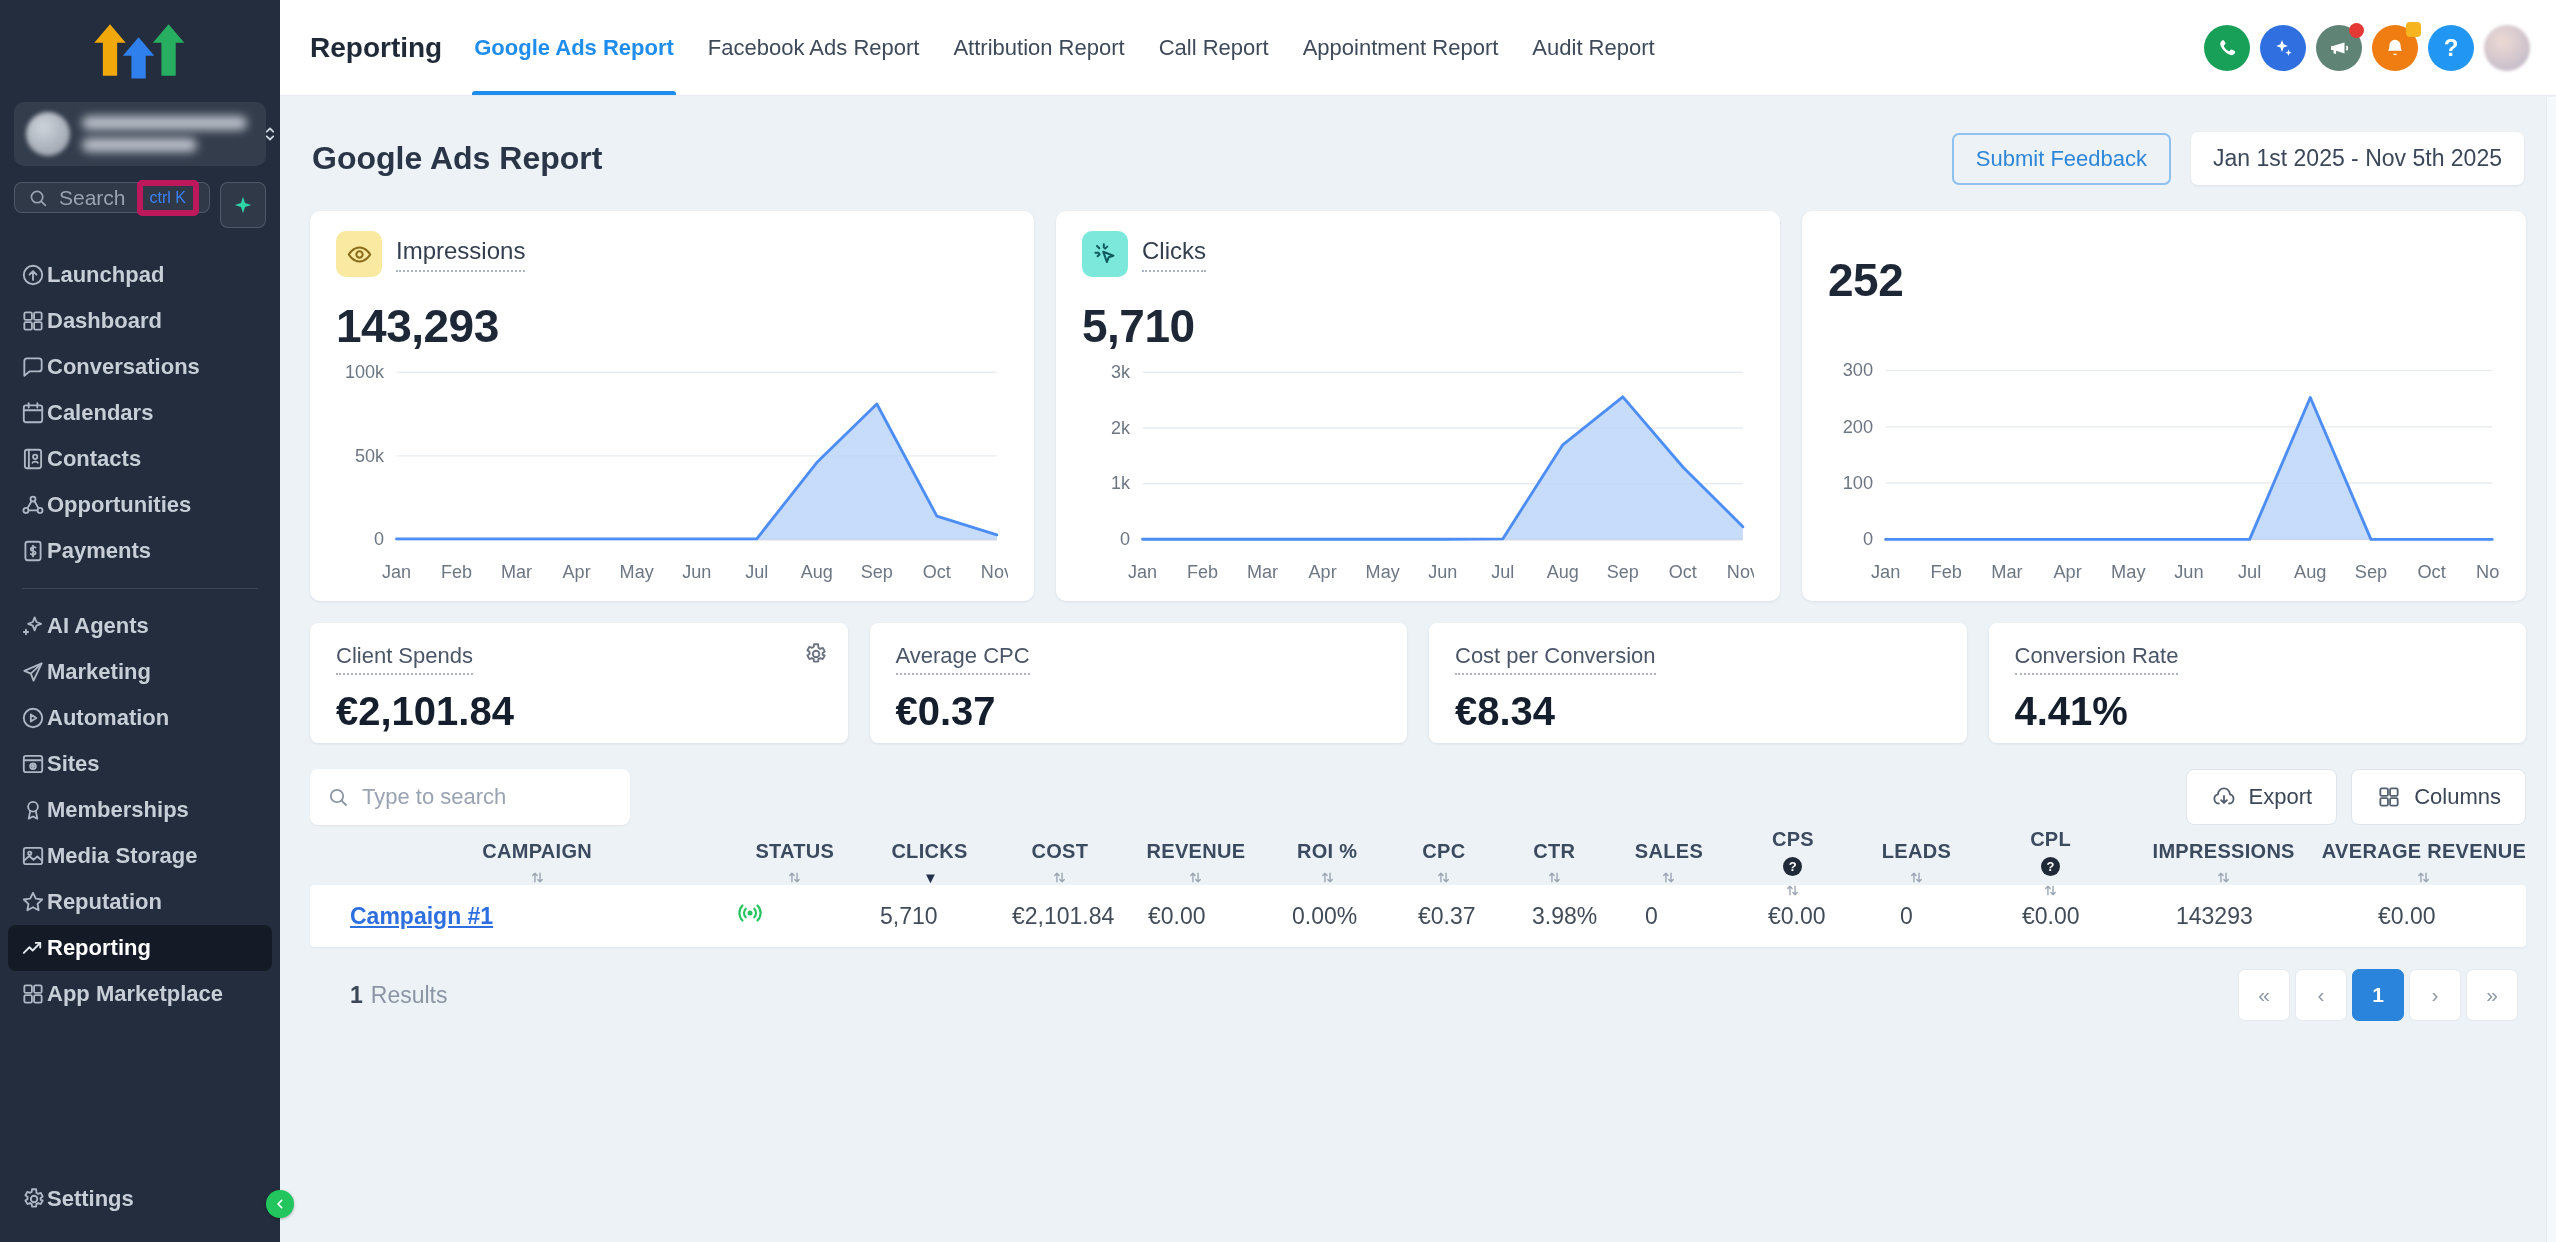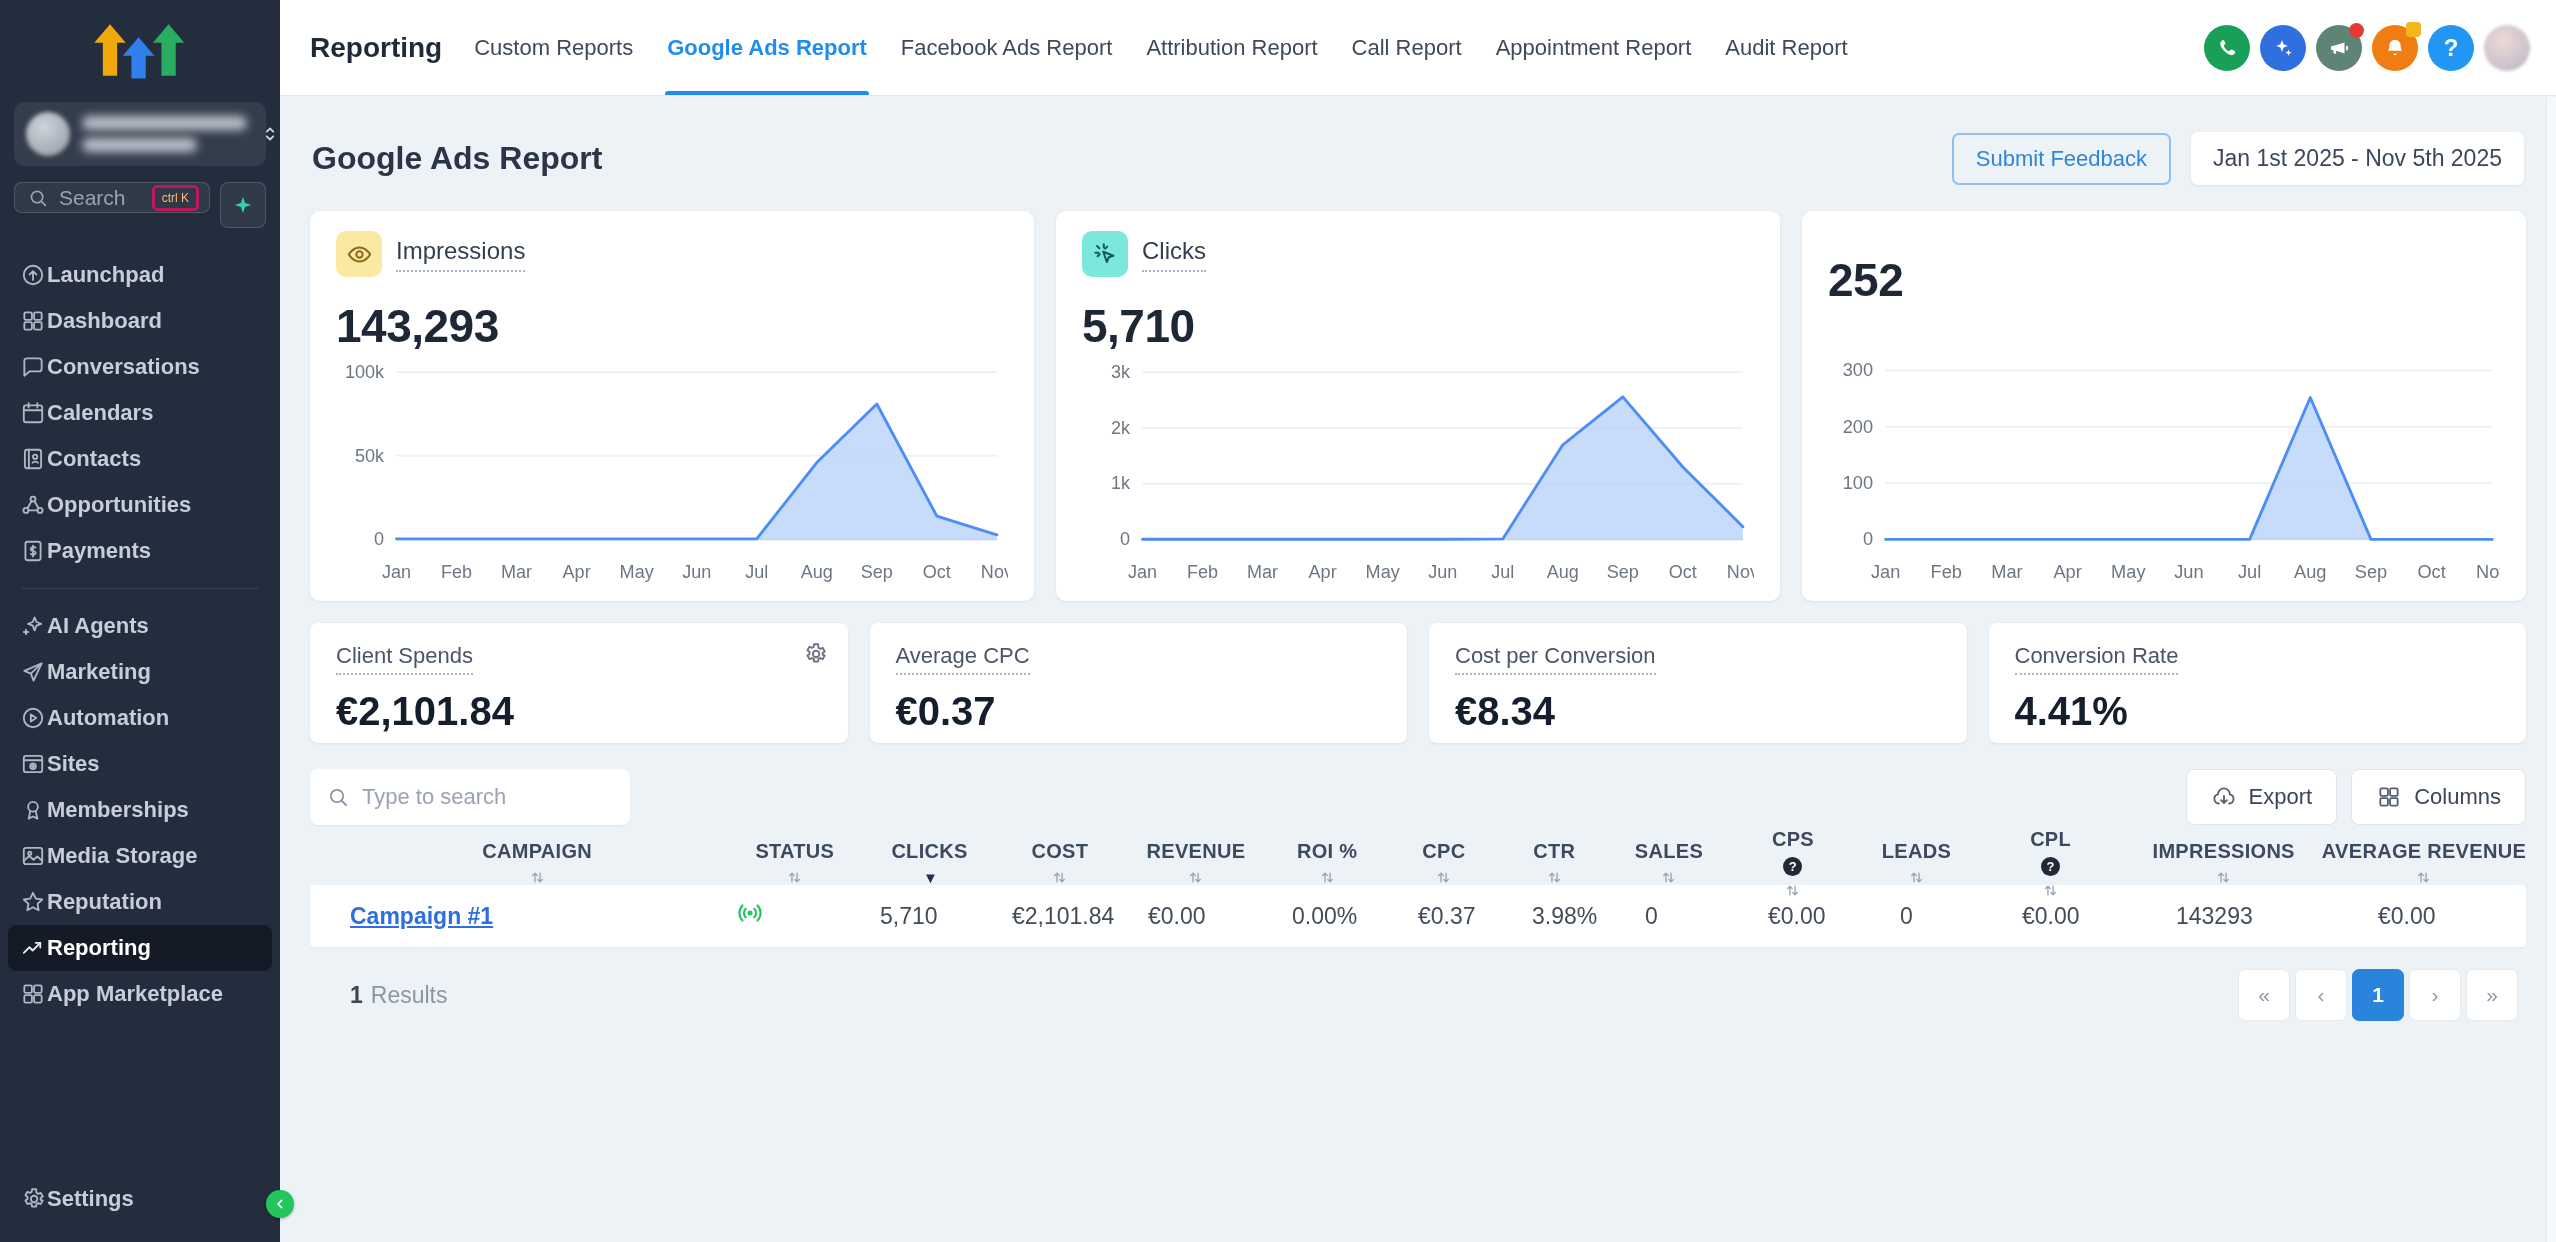--- a/index.html
+++ b/index.html
@@ -12,21 +12,21 @@
   .account-box { margin:14px 14px 0; background:rgba(255,255,255,.08); border-radius:10px; padding:10px 12px; display:flex; align-items:center; gap:12px; cursor:pointer; }
   .account-avatar { width:44px; height:44px; border-radius:50%; background:radial-gradient(circle at 40% 35%, #cfd4db, #8f97a2); filter:blur(2px); flex:none; }
   .account-name { flex:1; display:flex; flex-direction:column; gap:8px; }
   .blur-bar { height:14px; border-radius:7px; background:#c9cfd8; opacity:.9; filter:blur(5px); }
   .blur-bar.b1 { width:165px; } .blur-bar.b2 { width:115px; }
   .updown { width:22px; height:22px; color:#cdd3dd; flex:none; }
   .search-row { margin:16px 14px 0; display:flex; gap:10px; }
   .search-pill { flex:1; height:31px; background:rgba(255,255,255,.06); border:1px solid rgba(255,255,255,.16); border-radius:8px; display:flex; align-items:center; gap:10px; padding:0 10px 0 12px; cursor:pointer; }
   .search-pill .ic { width:22px; height:22px; color:#9aa4b2; flex:none; }
   .search-pill .stext { flex:1; color:#98a2b3; font-size:21px; }
-  .kbd { border:3px solid #be185d; color:#fdba74; border-radius:5px; font-size:12px; padding:3px 7px; }
+  .kbd { border:6px solid #be185d; color:#3b82f6; border-radius:5px; font-size:16px; padding:3px 7px; }
   .ai-btn { width:46px; height:46px; background:rgba(255,255,255,.06); border:1px solid rgba(255,255,255,.16); border-radius:8px; display:flex; align-items:center; justify-content:center; cursor:pointer; }
   .ai-btn .ic { width:22px; height:22px; color:#2fd3a8; }
   .nav { margin-top:24px; display:flex; flex-direction:column; }
   .nav-item { display:flex; align-items:center; gap:1px; padding:10px 12px; margin:0 8px; border-radius:8px; cursor:pointer; font-size:22px; font-weight:600; color:#c7ced8; }
   .nav-item .ic { width:26px; height:26px; color:#aeb7c4; flex:none; }
   .nav-item.active { background:#141b26; color:#ffffff; }
   .nav-item.active .ic { color:#e7ebf0; }
   .nav-divider { height:1px; background:#3a4556; margin:14px 22px; }
   .sidebar-bottom { margin-top:auto; }
   .collapse-btn { position:absolute; left:266px; top:1190px; width:28px; height:28px; border-radius:50%; background:#22c55e; color:#ffffff; display:flex; align-items:center; justify-content:center; z-index:5; cursor:pointer; box-shadow:0 1px 3px rgba(0,0,0,.3); }
@@ -388,21 +388,20 @@
     <svg class="ic" fill="none" stroke="currentColor" stroke-width="2.4" stroke-linecap="round" stroke-linejoin="round">
         <use href="#s-chevron-left"></use>
       </svg>
   </div>
 
   <div class="main">
 
     <header class="topbar">
       <div class="topbar-title">Reporting</div>
       <nav class="tabs">
-        <div class="tab">Custom Reports</div>
         <div class="tab active">Google Ads Report</div>
         <div class="tab">Facebook Ads Report</div>
         <div class="tab">Attribution Report</div>
         <div class="tab">Call Report</div>
         <div class="tab">Appointment Report</div>
         <div class="tab">Audit Report</div>
       </nav>
       <div class="top-icons">
         <div class="circle-btn cb-phone">
             <svg class="ic">

